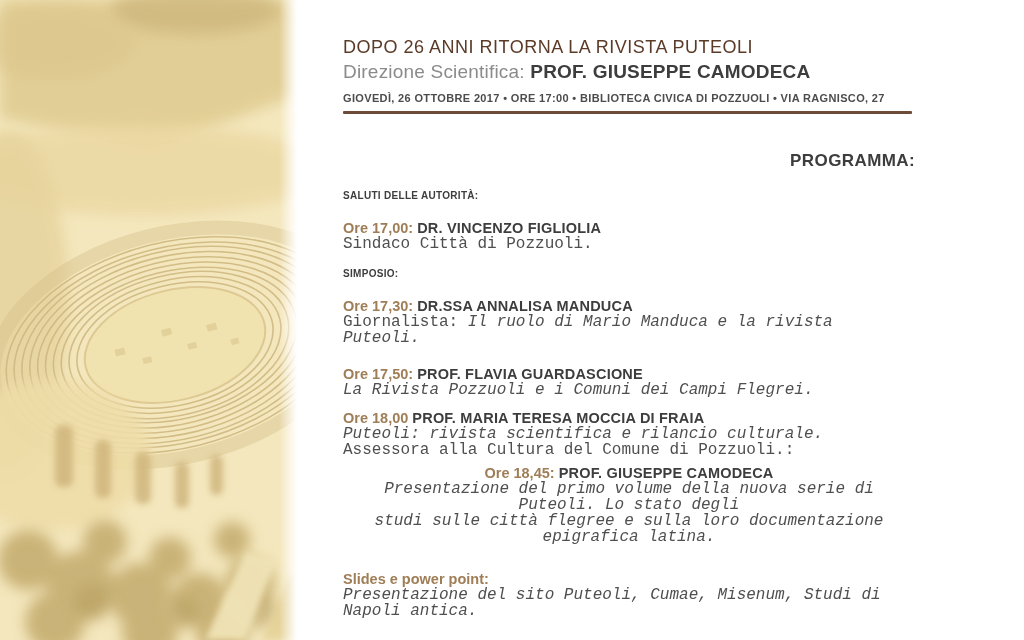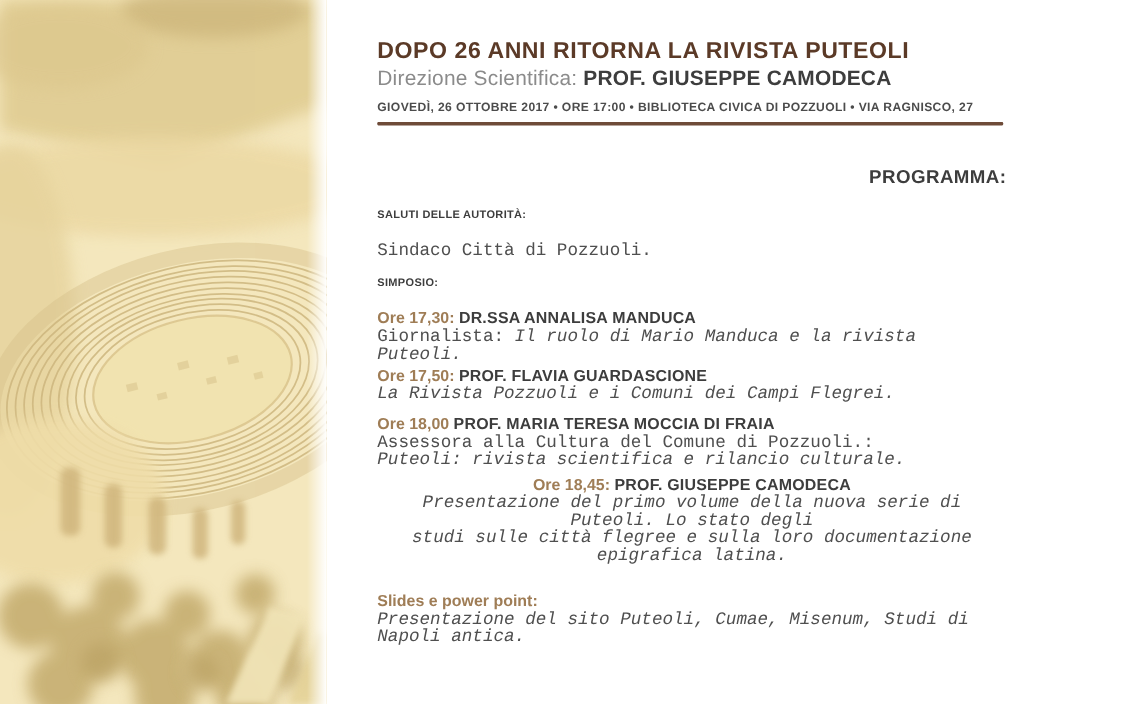--- a/index.html
+++ b/index.html
@@ -15,21 +15,21 @@
   html,body{margin:0;padding:0;}
   body{
     width:1024px;height:640px;background:var(--page-bg);
     font-family:"Liberation Sans", sans-serif;overflow:hidden;
   }
   .page{position:relative;width:1024px;height:640px;background:var(--page-bg);}
   .photo{position:absolute;left:0;top:0;width:297px;height:640px;display:block;}
   .content{position:absolute;left:343px;top:0;width:572px;}
 
   .title{
-    margin:36px 0 0 0;font-size:21px;line-height:22px;font-weight:bold;
+    margin:36px 0 0 0;font-size:18px;line-height:22px;font-weight:normal;
     color:var(--title-brown);letter-spacing:0.5px;
   }
   .subtitle{
     margin-top:3px;font-size:19px;line-height:21px;color:var(--subtitle-gray);
     letter-spacing:0.2px;
   }
   .subtitle .sub-name{color:var(--ink);font-weight:bold;}
   .meta{
     margin-top:10px;font-size:11px;line-height:12px;font-weight:bold;
     color:var(--meta-ink);letter-spacing:0.35px;
@@ -47,21 +47,21 @@
   .entry-head{font-size:14.5px;line-height:16px;}
   .time{color:var(--gold);font-weight:bold;}
   .name{color:var(--ink);font-weight:bold;letter-spacing:0.2px;}
   .line{font-size:16px;line-height:16px;color:var(--body-ink);font-family:Liberation Mono, monospace;}
   .ital{font-style:italic;}
 
   .mt-saluti{margin-top:18px;}
   .mt-e0{margin-top:17px;}
   .mt-simposio{margin-top:14px;}
   .mt-e1{margin-top:17px;}
-  .mt-e2{margin-top:4px;}
+  .mt-e2{margin-top:20px;}
   .mt-e3{margin-top:12px;}
   .mt-e4{margin-top:7px;text-align:center;}
   .mt-e5{margin-top:26px;}
 </style>
 </head>
 <body>
 
 <div class="page">
 
   <svg class="photo" viewBox="0 0 297 640" preserveAspectRatio="none" xmlns="http://www.w3.org/2000/svg">
@@ -159,20 +159,24 @@
 
     <div class="meta">GIOVEDÌ, 26 OTTOBRE 2017 • ORE 17:00 • BIBLIOTECA CIVICA DI POZZUOLI • VIA RAGNISCO, 27</div>
 
     <div class="rule"></div>
 
     <div class="programma">PROGRAMMA:</div>
 
     <div class="subhead mt-saluti">SALUTI DELLE AUTORITÀ:</div>
 
     <div class="mt-e0">
+      <div class="entry-head">
+        <span class="time">Ore 17,00:</span>
+        <span class="name">DR. VINCENZO FIGLIOLIA</span>
+      </div>
       <div class="line">
         <span>Sindaco Città di Pozzuoli.</span><span class="ital"></span>
       </div>
     </div>
 
     <div class="subhead mt-simposio">SIMPOSIO:</div>
 
     <div class="mt-e1">
       <div class="entry-head">
         <span class="time">Ore 17,30:</span>
@@ -191,22 +195,22 @@
       <div class="line">
         <span></span><span class="ital">La Rivista Pozzuoli e i Comuni dei Campi Flegrei.</span>
       </div>
     </div>
 
     <div class="mt-e3">
       <div class="entry-head">
         <span class="time">Ore 18,00</span>
         <span class="name">PROF. MARIA TERESA MOCCIA DI FRAIA</span>
       </div>
+      <div class="line ital">Puteoli: rivista scientifica e rilancio culturale.</div>
       <div class="line">Assessora alla Cultura del Comune di Pozzuoli.:</div>
-      <div class="line ital">Puteoli: rivista scientifica e rilancio culturale.</div>
     </div>
 
     <div class="mt-e4">
       <div class="entry-head">
         <span class="time">Ore 18,45:</span>
         <span class="name">PROF. GIUSEPPE CAMODECA</span>
       </div>
       <div class="line ital">Presentazione del primo volume della nuova serie di Puteoli. Lo stato degli</div>
       <div class="line ital">studi sulle città flegree e sulla loro documentazione epigrafica latina.</div>
     </div>

